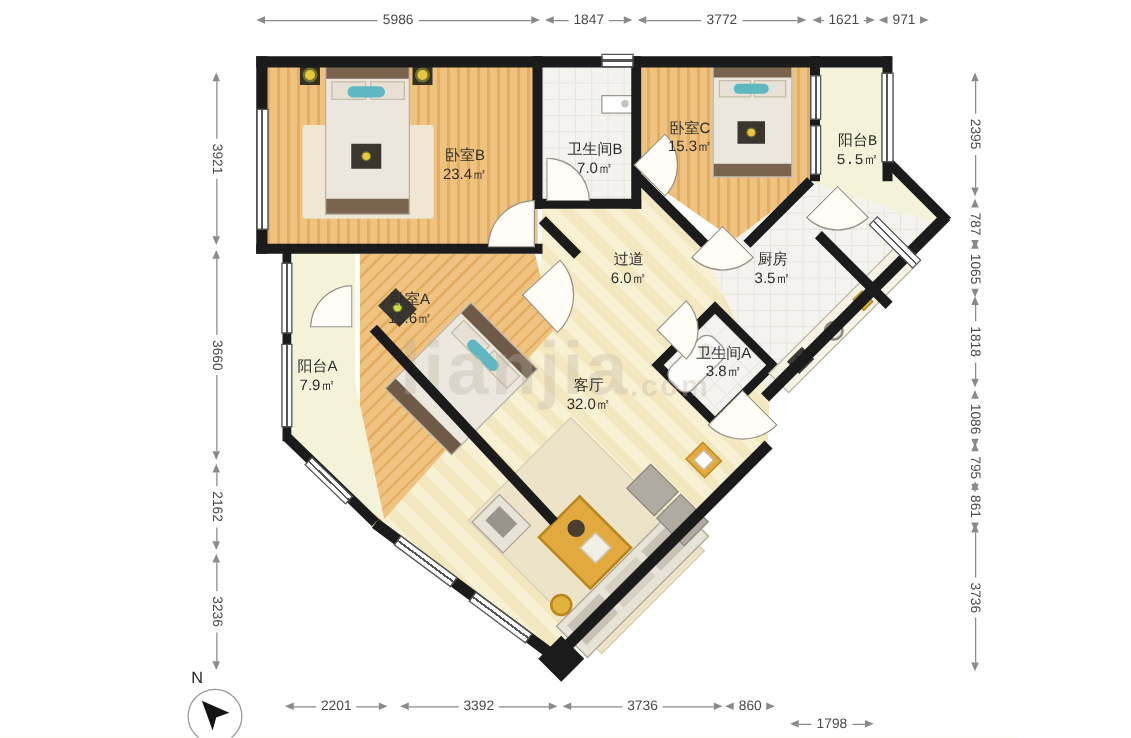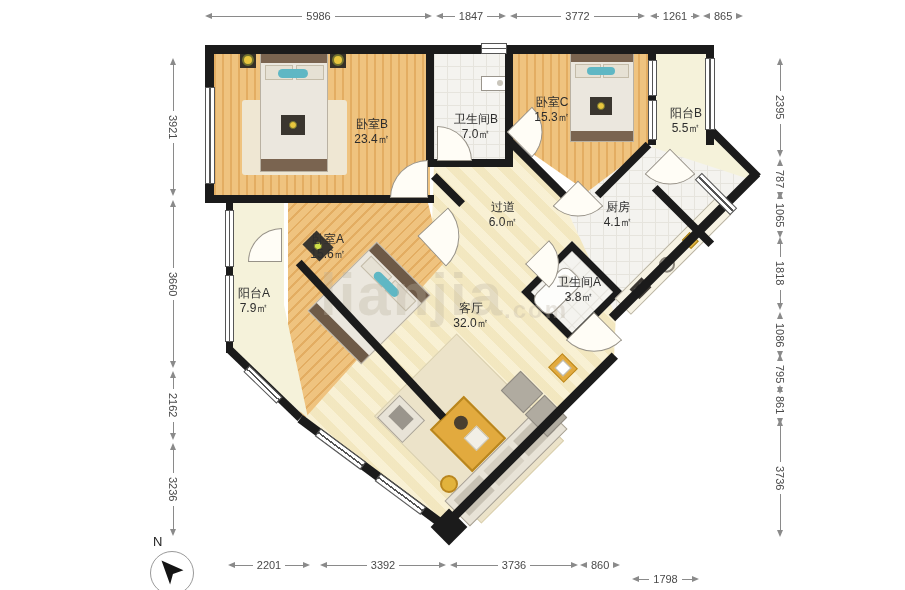--- a/index.html
+++ b/index.html
@@ -68,28 +68,28 @@
 <div class="dim h" style="left:510px;top:10px;width:135px;">
     <i class="ah a1"></i>
     <i class="ln"></i>
     <b>3772</b>
     <i class="ln"></i>
     <i class="ah a2"></i>
   </div>
 <div class="dim h" style="left:650px;top:10px;width:50px;">
     <i class="ah a1"></i>
     <i class="ln"></i>
-    <b>1261</b>
+    <b>1621</b>
     <i class="ln"></i>
     <i class="ah a2"></i>
   </div>
 <div class="dim h" style="left:703px;top:10px;width:36px;">
     <i class="ah a1"></i>
     <i class="ln"></i>
-    <b>865</b>
+    <b>971</b>
     <i class="ln"></i>
     <i class="ah a2"></i>
   </div>
 
 <div class="dim h" style="left:228px;top:559px;width:82px;">
     <i class="ah a1"></i>
     <i class="ln"></i>
     <b>2201</b>
     <i class="ln"></i>
     <i class="ah a2"></i>
@@ -358,31 +358,31 @@
       <div>23.4㎡</div>
     </div>
   <div class="room-label" style="left:276px;top:87px;">
       <div>卫生间B</div>
       <div>7.0㎡</div>
     </div>
   <div class="room-label" style="left:352px;top:70px;">
       <div>卧室C</div>
       <div>15.3㎡</div>
     </div>
-  <div class="room-label" style="left:486px;top:81px;">
+  <div class="room-label" style="left:486px;top:81px;font-family:Liberation Mono, monospace;">
       <div>阳台B</div>
       <div>5.5㎡</div>
     </div>
   <div class="room-label" style="left:303px;top:175px;">
       <div>过道</div>
       <div>6.0㎡</div>
     </div>
   <div class="room-label" style="left:418px;top:175px;">
       <div>厨房</div>
-      <div>4.1㎡</div>
+      <div>3.5㎡</div>
     </div>
   <div class="room-label" style="left:128px;top:207px;">
       <div>卧室A</div>
       <div>15.6㎡</div>
     </div>
   <div class="room-label" style="left:379px;top:250px;">
       <div>卫生间A</div>
       <div>3.8㎡</div>
     </div>
   <div class="room-label" style="left:54px;top:261px;">

